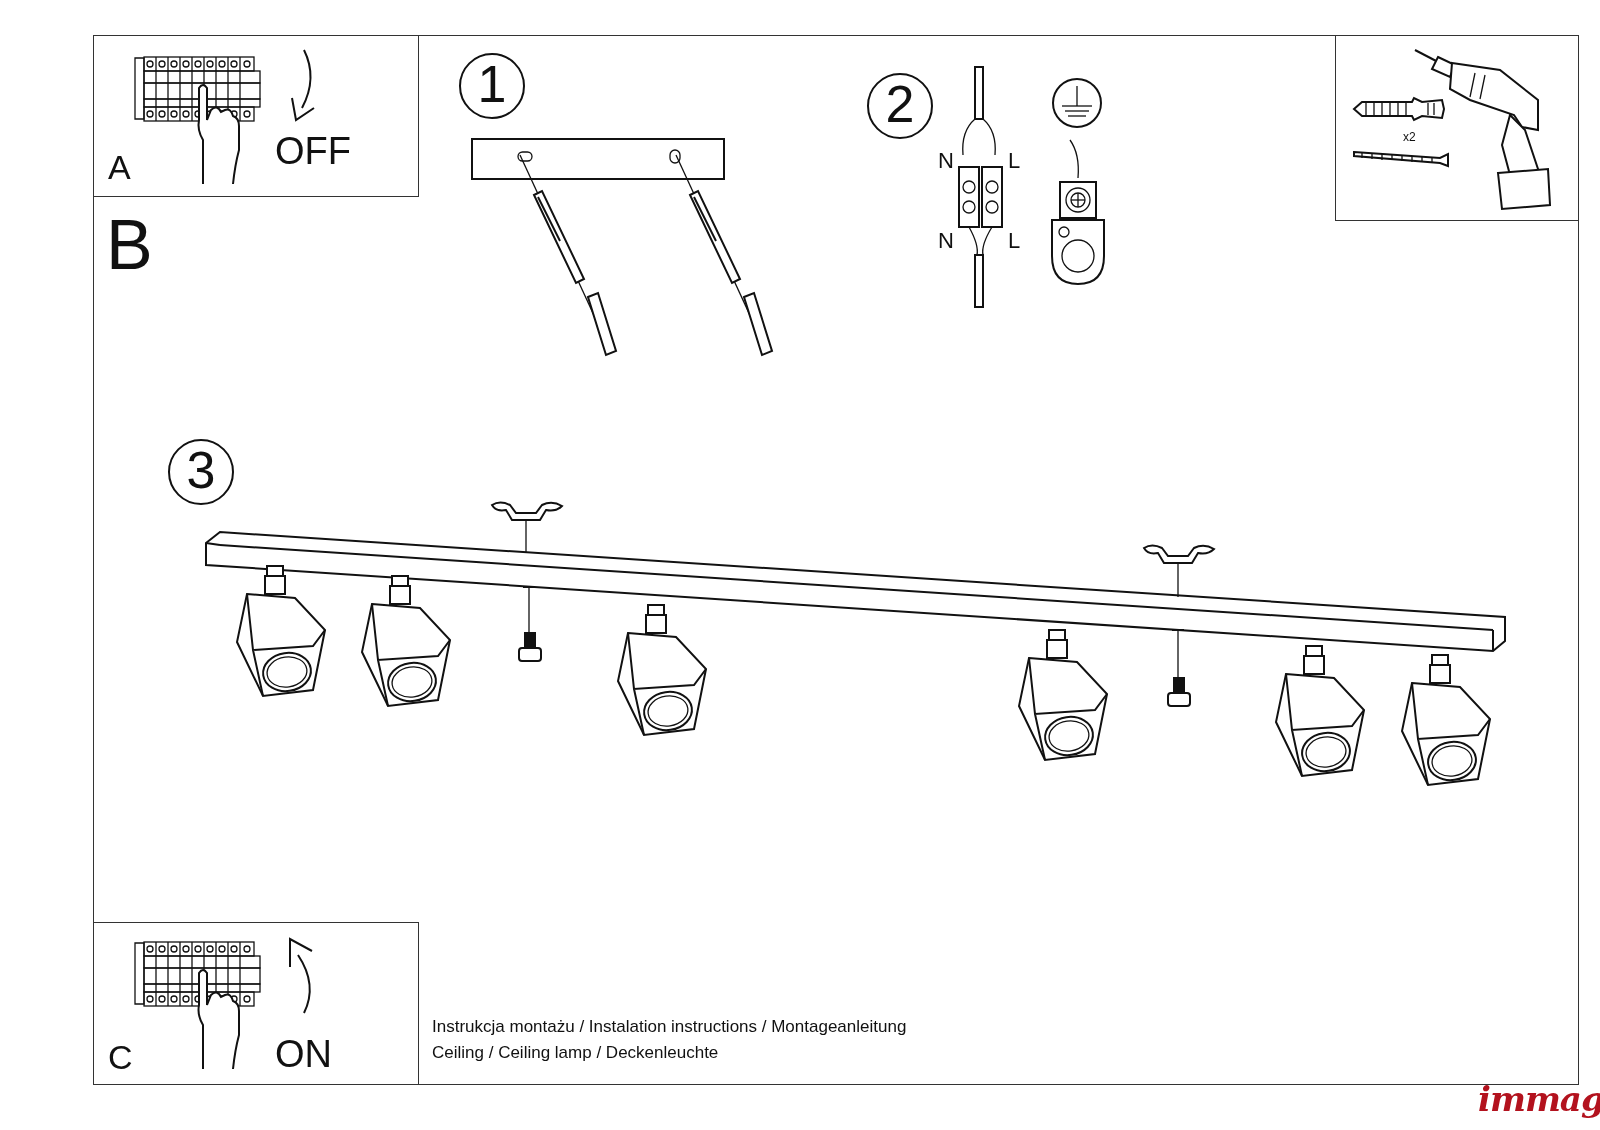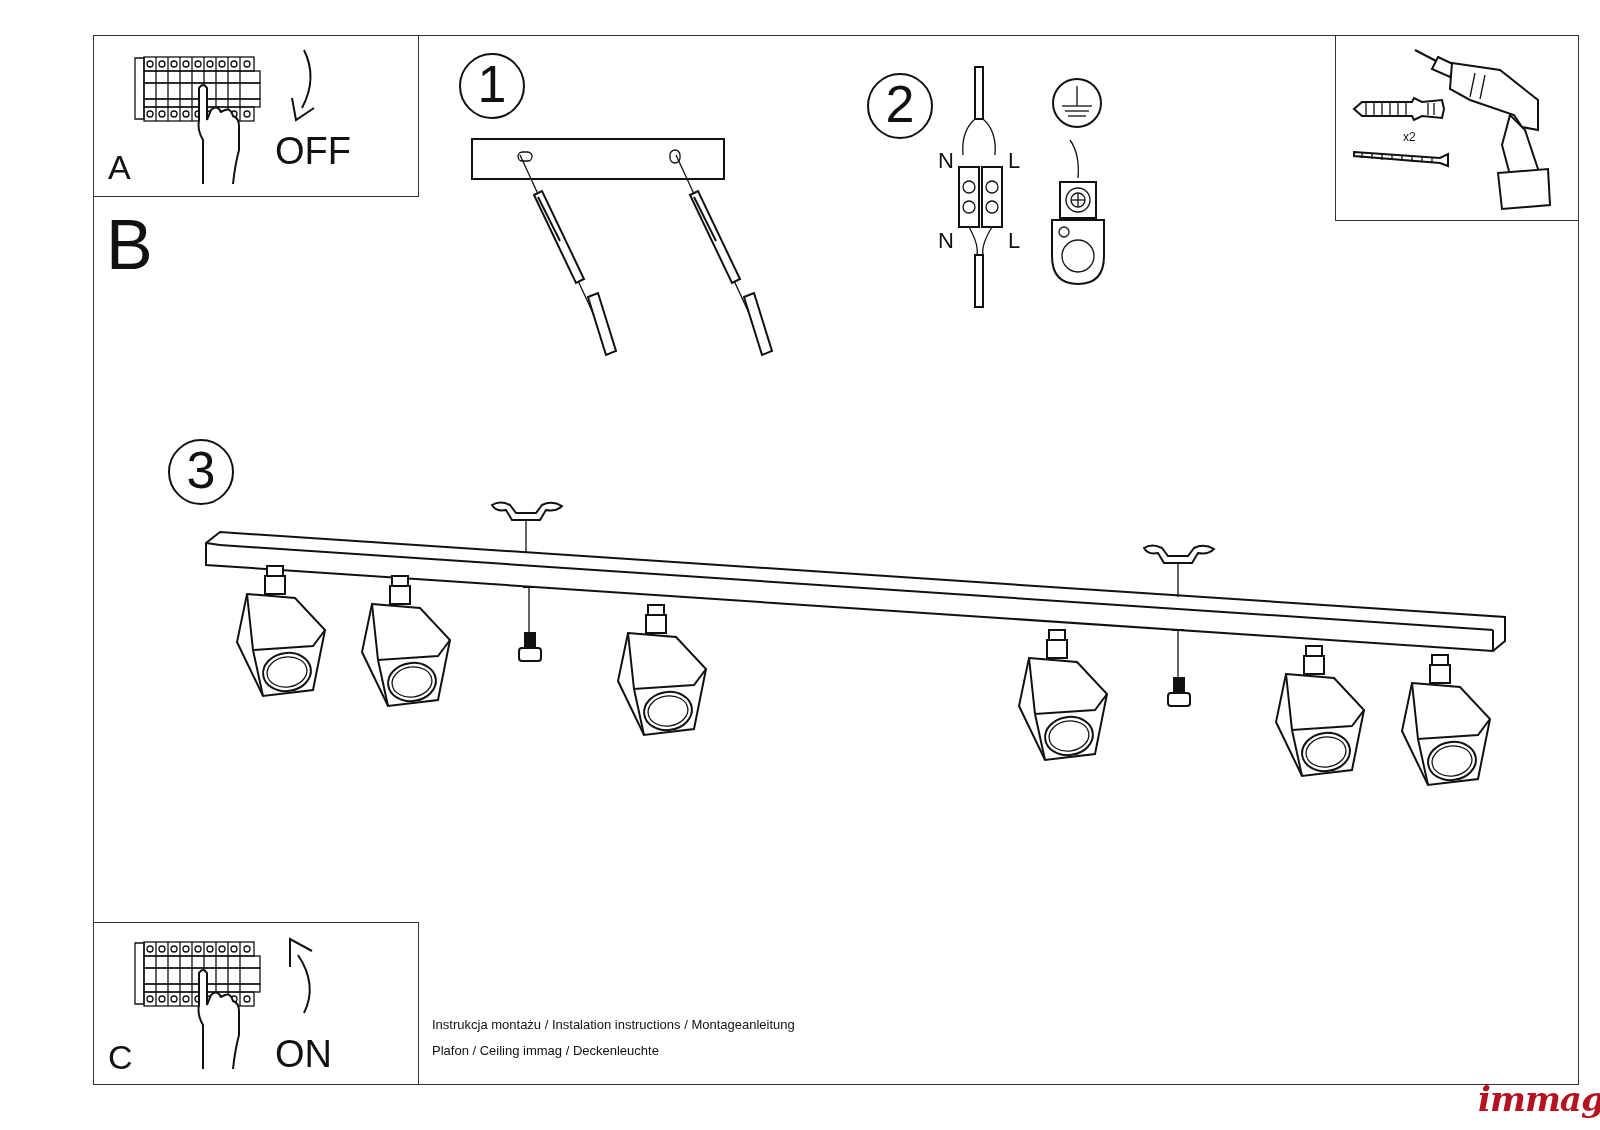--- a/index.html
+++ b/index.html
@@ -5,21 +5,21 @@
   html,body{margin:0;padding:0;background:#fff;}
   body{width:1600px;height:1130px;position:relative;overflow:hidden;font-family:"Liberation Sans",sans-serif;color:#111;}
   .frame{position:absolute;left:93px;top:35px;width:1486px;height:1050px;border:1.5px solid #333;box-sizing:border-box;}
   .box{position:absolute;border:1.5px solid #333;background:#fff;box-sizing:border-box;}
   .boxA{left:93px;top:35px;width:326px;height:162px;}
   .boxC{left:93px;top:922px;width:326px;height:163px;}
   .boxTools{left:1335px;top:35px;width:244px;height:186px;}
   .letter{position:absolute;font-size:34px;line-height:1;}
   .bigB{position:absolute;left:106px;top:210px;font-size:70px;line-height:1;}
   .word{position:absolute;font-size:38px;line-height:1;}
-  .caption{position:absolute;left:432px;font-size:13px;line-height:1;}
+  .caption{position:absolute;left:432px;font-size:17px;line-height:1;}
   .brand{position:absolute;left:1478px;top:1082px;font-family:"DejaVu Serif",serif;font-style:italic;font-weight:bold;font-size:34px;color:#b3121e;line-height:1;letter-spacing:-1px;}
   .x2{position:absolute;left:1403px;top:130px;font-size:12px;}
   svg{position:absolute;overflow:visible;}
   .ln{fill:none;stroke:#111;stroke-width:2;}
   .thin{fill:none;stroke:#111;stroke-width:1.3;}
   .wf{fill:#fff;stroke:#111;stroke-width:2;}
   .step-num{position:absolute;font-size:52px;line-height:1;text-align:center;width:64px;}
 </style>
 </head>
 <body>
@@ -305,15 +305,15 @@
   </g>
 </svg>
 <svg style="left:195px;top:965px;" width="50" height="105" viewBox="0 0 50 105">
   <path class="wf" d="M8 104 L8 60 Q2 50 4 40 L4 8 Q8 2 12 8 L12 40 L16 30 Q22 24 26 32 L30 30 Q36 28 38 36 Q44 38 44 46 L44 70 Q40 85 38 104"></path>
 </svg>
 <svg style="left:282px;top:935px;" width="40" height="80" viewBox="0 0 40 80">
   <path class="ln" d="M22 78 Q36 50 16 20 M8 32 L8 4 L30 16"></path>
 </svg>
 
 <span class="caption" style="top:1018px;">Instrukcja montażu / Instalation instructions / Montageanleitung</span>
-<span class="caption" style="top:1044px;">Plafon / Ceiling immag / Deckenleuchte</span>
+<span class="caption" style="top:1044px;">Ceiling / Ceiling lamp / Deckenleuchte</span>
 
 <span class="brand" style="color: rgb(179, 18, 30);">immag</span>
 
 </body></html>

